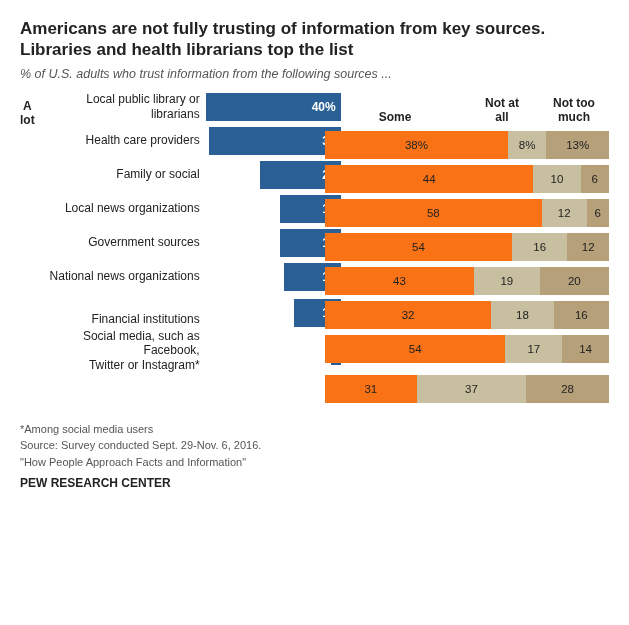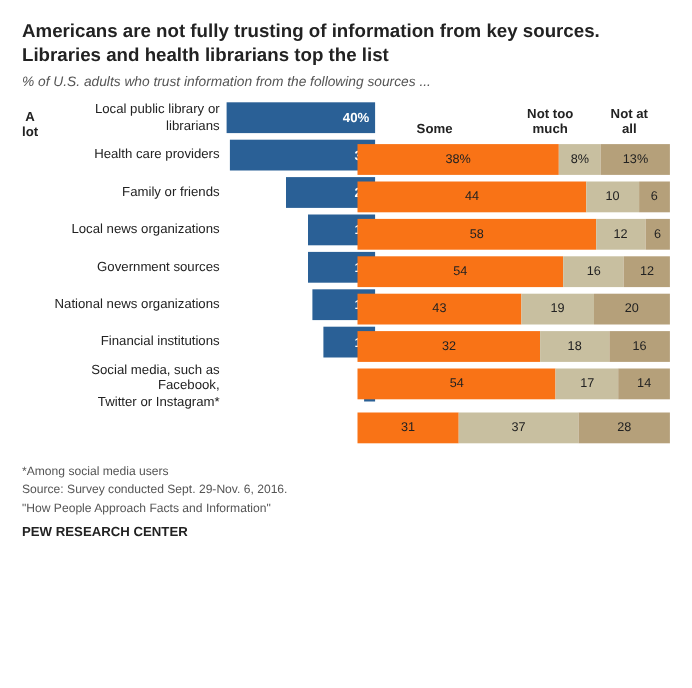--- a/index.html
+++ b/index.html
@@ -142,21 +142,21 @@
       <div class="bar-blue" style="width:135px;">40%</div>
     </div>
   </div>
         <div class="row" style="height: 32px; margin-bottom: 2px;">
     <div class="row-label" style="width:165px;">Health care providers</div>
     <div class="bar-container-left">
       <div class="bar-blue" style="width:132px;">39</div>
     </div>
   </div>
         <div class="row" style="height: 32px; margin-bottom: 2px;">
-    <div class="row-label" style="width:165px;">Family or friends</div>
+    <div class="row-label" style="width:165px;">Family or social</div>
     <div class="bar-container-left">
       <div class="bar-blue" style="width:81px;">24</div>
     </div>
   </div>
         <div class="row" style="height: 32px; margin-bottom: 2px;">
     <div class="row-label" style="width:165px;">Local news organizations</div>
     <div class="bar-container-left">
       <div class="bar-blue" style="width:61px;">18</div>
     </div>
   </div>
@@ -165,40 +165,40 @@
     <div class="bar-container-left">
       <div class="bar-blue" style="width:61px;">18</div>
     </div>
   </div>
         <div class="row" style="height: 32px; margin-bottom: 2px;">
     <div class="row-label" style="width:165px;">National news organizations</div>
     <div class="bar-container-left">
       <div class="bar-blue" style="width:57px;">17</div>
     </div>
   </div>
-        <div class="row" style="height: 32px; margin-bottom: 2px;">
+        <div class="row" style="height: 32px; margin-bottom: 2px; align-items: flex-end;">
     <div class="row-label" style="width:165px;">Financial institutions</div>
     <div class="bar-container-left">
       <div class="bar-blue" style="width:47px;">14</div>
     </div>
   </div>
         <div class="row" style="height: 44px; margin-bottom: 2px;">
     <div class="row-label" style="width:165px;">Social media, such as Facebook,<br>Twitter or Instagram*</div>
     <div class="bar-container-left">
       <div class="bar-blue" style="width:10px;">3</div>
     </div>
   </div>
       </div>
   </div>
 
   <div class="right-section">
     <div class="right-header" id="right-header">
   <div style="flex:3.8;text-align:center;font-size:12px;font-weight:bold;line-height:1.2;display:flex;align-items:flex-end;justify-content:center;padding-bottom:2px;">Some</div>
+  <div style="flex:2.0;text-align:center;font-size:12px;font-weight:bold;line-height:1.2;display:flex;align-items:flex-end;justify-content:center;padding-bottom:2px;">Not at<br>all</div>
   <div style="flex:1.9;text-align:center;font-size:12px;font-weight:bold;line-height:1.2;display:flex;align-items:flex-end;justify-content:center;padding-bottom:2px;">Not too<br>much</div>
-  <div style="flex:2.0;text-align:center;font-size:12px;font-weight:bold;line-height:1.2;display:flex;align-items:flex-end;justify-content:center;padding-bottom:2px;">Not at<br>all</div>
 </div>
     <div id="right-rows">
         <div class="bar-row-right" style="height: 32px; margin-bottom: 2px; display: flex; align-items: center;">
     <div class="seg seg-some" style="flex:38;">38%</div>
     <div class="seg seg-notmuch" style="flex:8;">8%</div>
     <div class="seg seg-notatall" style="flex:13;">13%</div>
   </div>
         <div class="bar-row-right" style="height: 32px; margin-bottom: 2px; display: flex; align-items: center;">
     <div class="seg seg-some" style="flex:44;">44</div>
     <div class="seg seg-notmuch" style="flex:10;">10</div>

